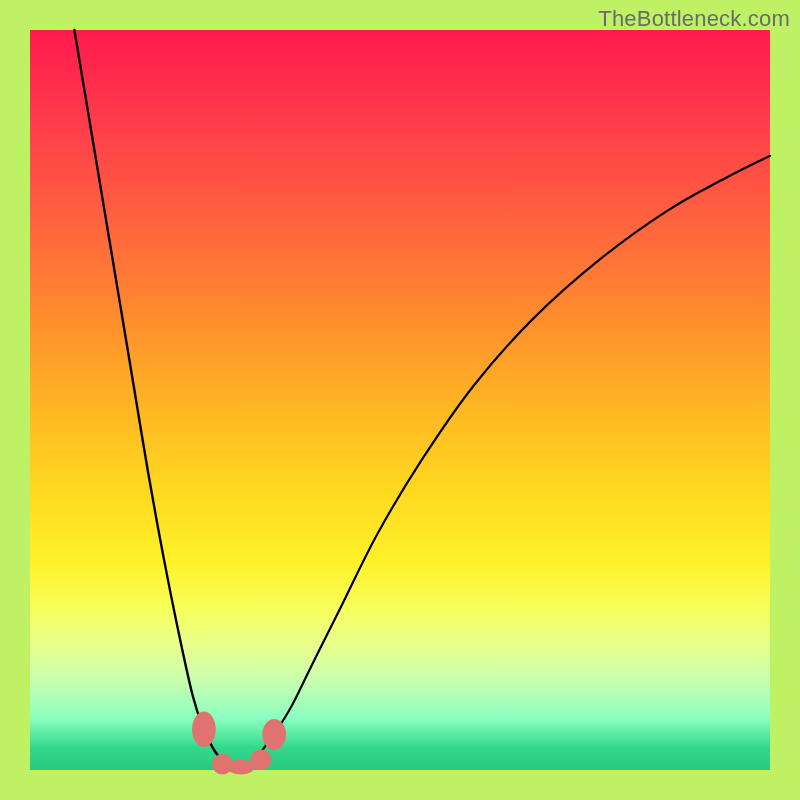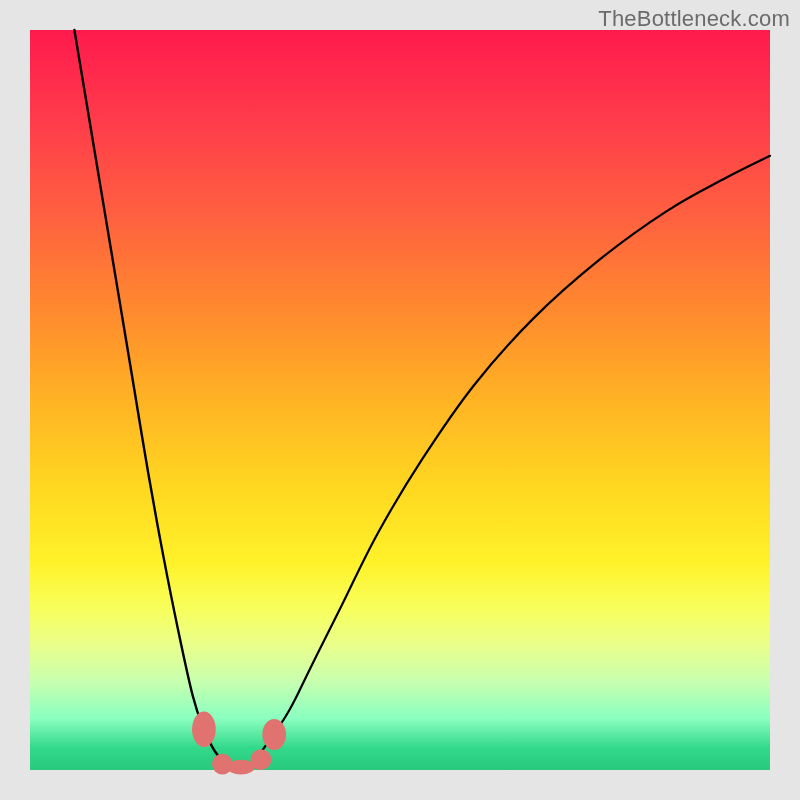--- a/index.html
+++ b/index.html
@@ -10,21 +10,21 @@
     background: #000;
     overflow: hidden;
     font-family: Arial, Helvetica, sans-serif;
   }
   .frame {
     position: absolute;
     left: 0;
     top: 0;
     width: 800px;
     height: 800px;
-    background: #e5e5e5;
+    background: #bef264;
   }
   .plot-area {
     position: absolute;
     left: 30px;
     top: 30px;
     width: 740px;
     height: 740px;
     background: linear-gradient(
       to bottom,
       #ff1a4d 0%,

